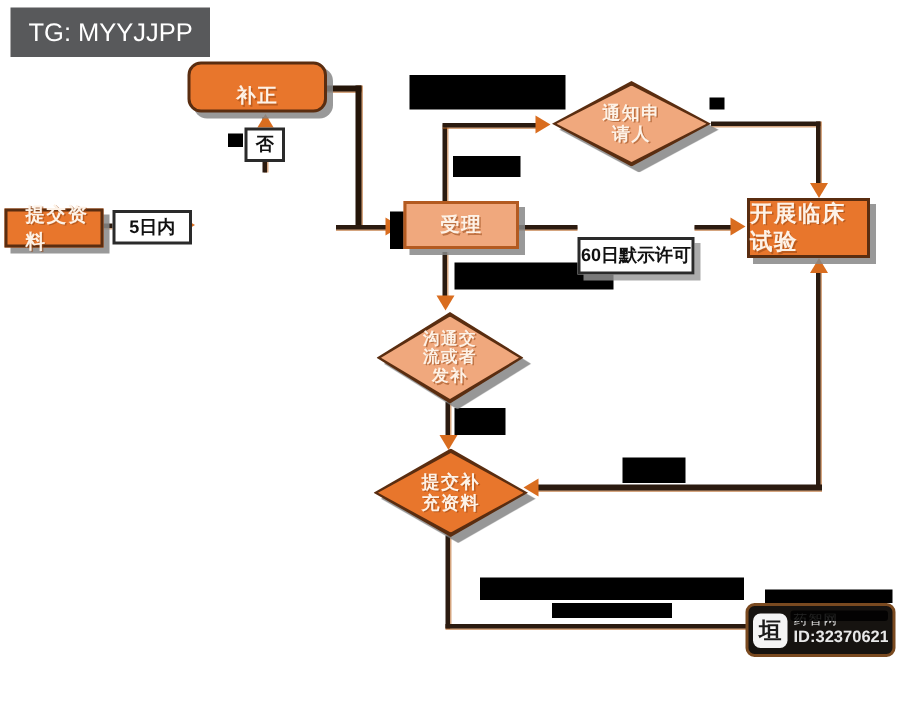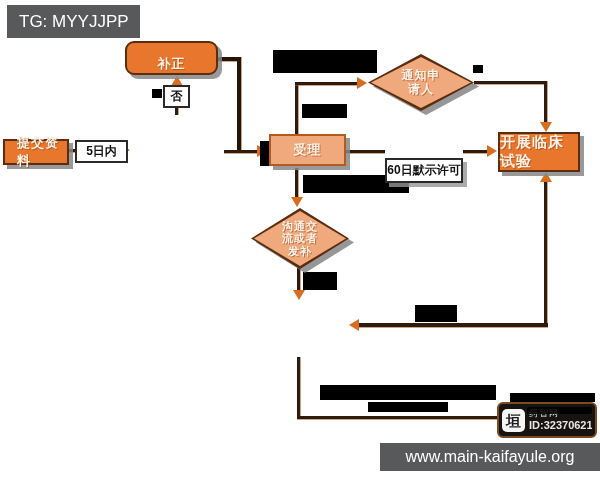--- a/index.html
+++ b/index.html
@@ -172,33 +172,38 @@
   <div class="diamond peach" style="left:251px;top:208px;width:98px;height:61px;">
     <div class="shape"></div>
     <div class="fill"></div>
     <div class="dlabel" style="font-size:11px;">
       <span>沟通交</span>
       <span>流或者</span>
       <span>发补</span>
     </div>
   </div>
 
+  <div class="diamond orange" style="left:249px;top:299px;width:103px;height:59px;">
+    <div class="shape"></div>
+    <div class="fill"></div>
+    <div class="dlabel">
+      <span>提交补</span>
+      <span>充资料</span>
+    </div>
+  </div>
 
   <div class="tg-box">
     <span>TG: MYYJJPP</span>
   </div>
 
   <div class="badge">
     <div class="smudge"></div>
     <div class="logo">
       <span>垣</span>
     </div>
     <div class="btxt">
       <span class="site">药智网</span>
       <span class="bid">ID:32370621</span>
     </div>
   </div>
 
-  <div class="footer-bar">
-    <span>www.main-kaifayule.org</span>
-  </div>
 
 </div>
 
 </body></html>

